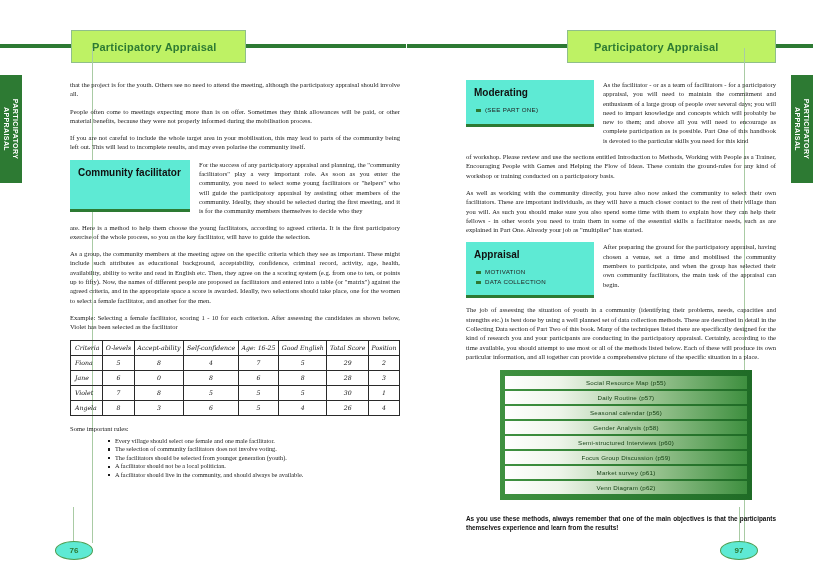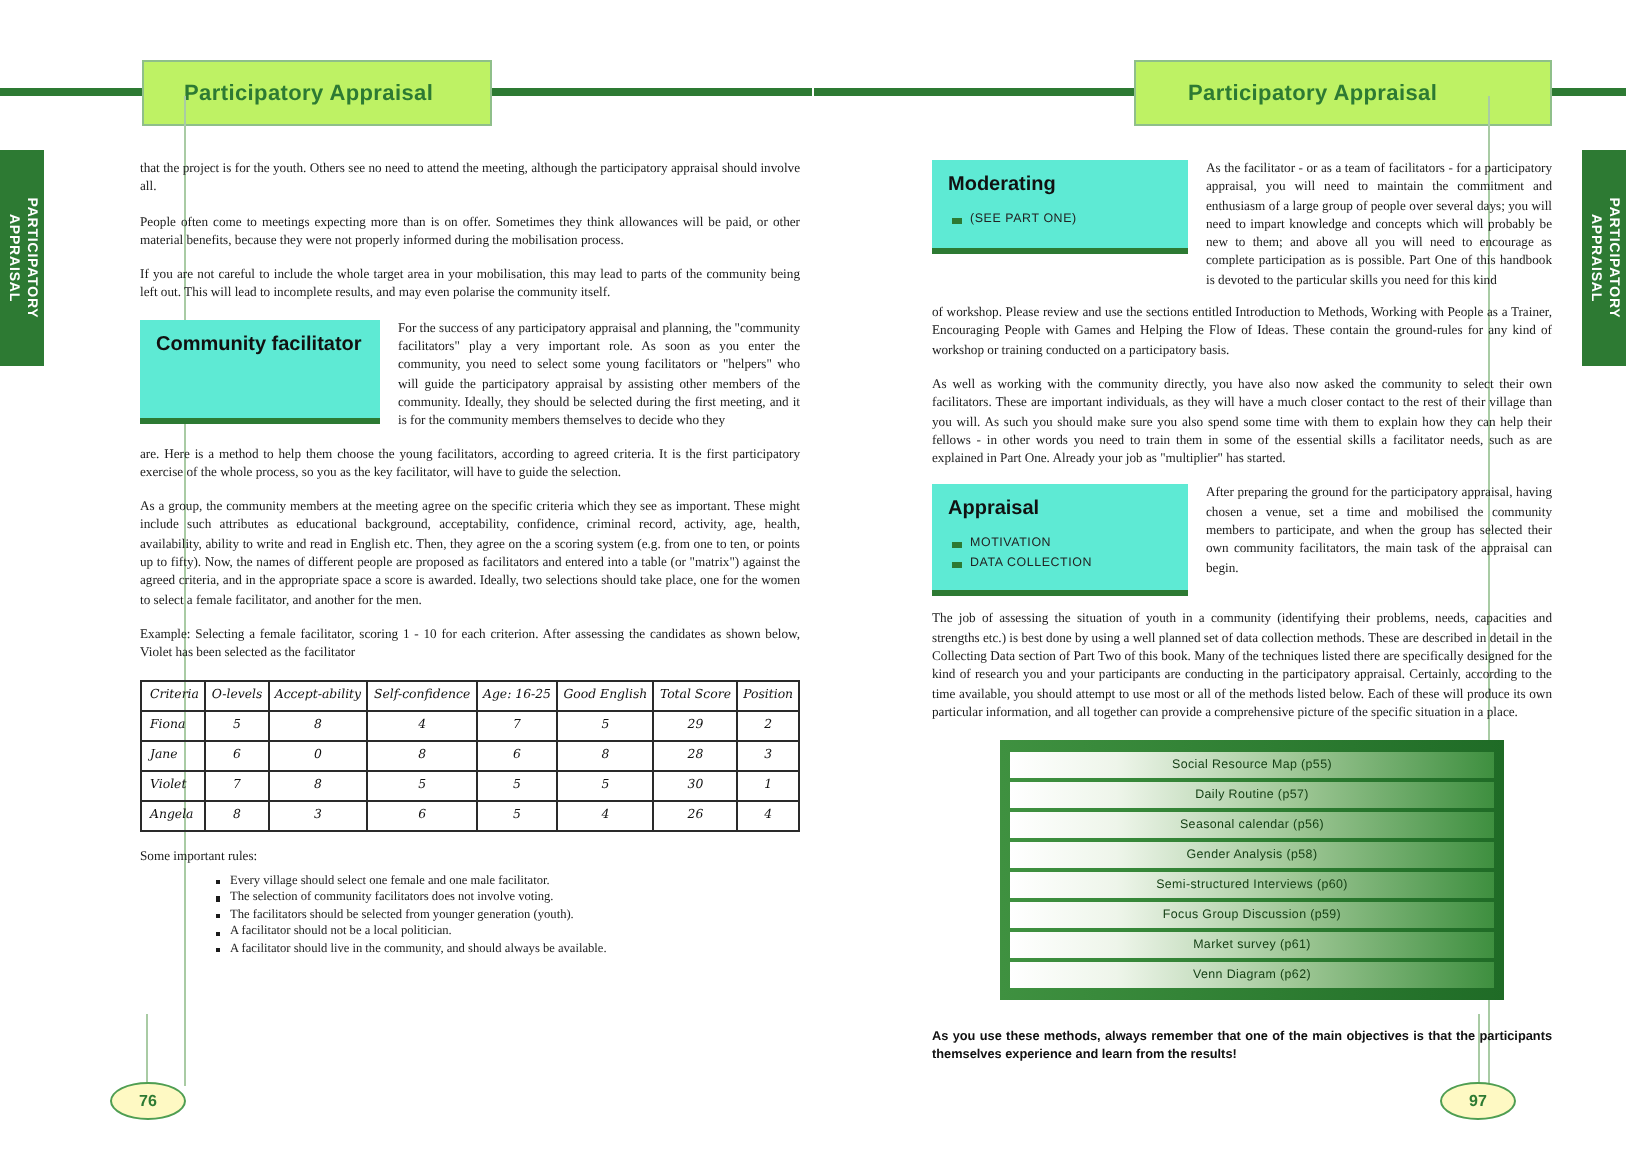--- a/index.html
+++ b/index.html
@@ -163,21 +163,21 @@
     font-family:"Liberation Sans", sans-serif;
     font-weight:bold;font-size:6.4px;line-height:9px;
     text-align:justify;color:#111;margin:14px 0 0 0;
   }
 
   
   .folio{
     position:absolute;bottom:15px;width:36px;height:17px;
     border:1px solid #4f9e52;border-radius:50%;
     display:flex;align-items:center;justify-content:center;
-    background:#fef9c3;
+    background:#5eead4;
   }
   .folio span{
     font-family:"Liberation Sans", sans-serif;
     font-size:8px;color:#2d7a33;font-weight:bold;
   }
   .folio.l{left:55px;}
   .folio.r{right:55px;}
   .folio-stem{position:absolute;width:1px;background:#a9cba4;}
 </style>
 </head>

